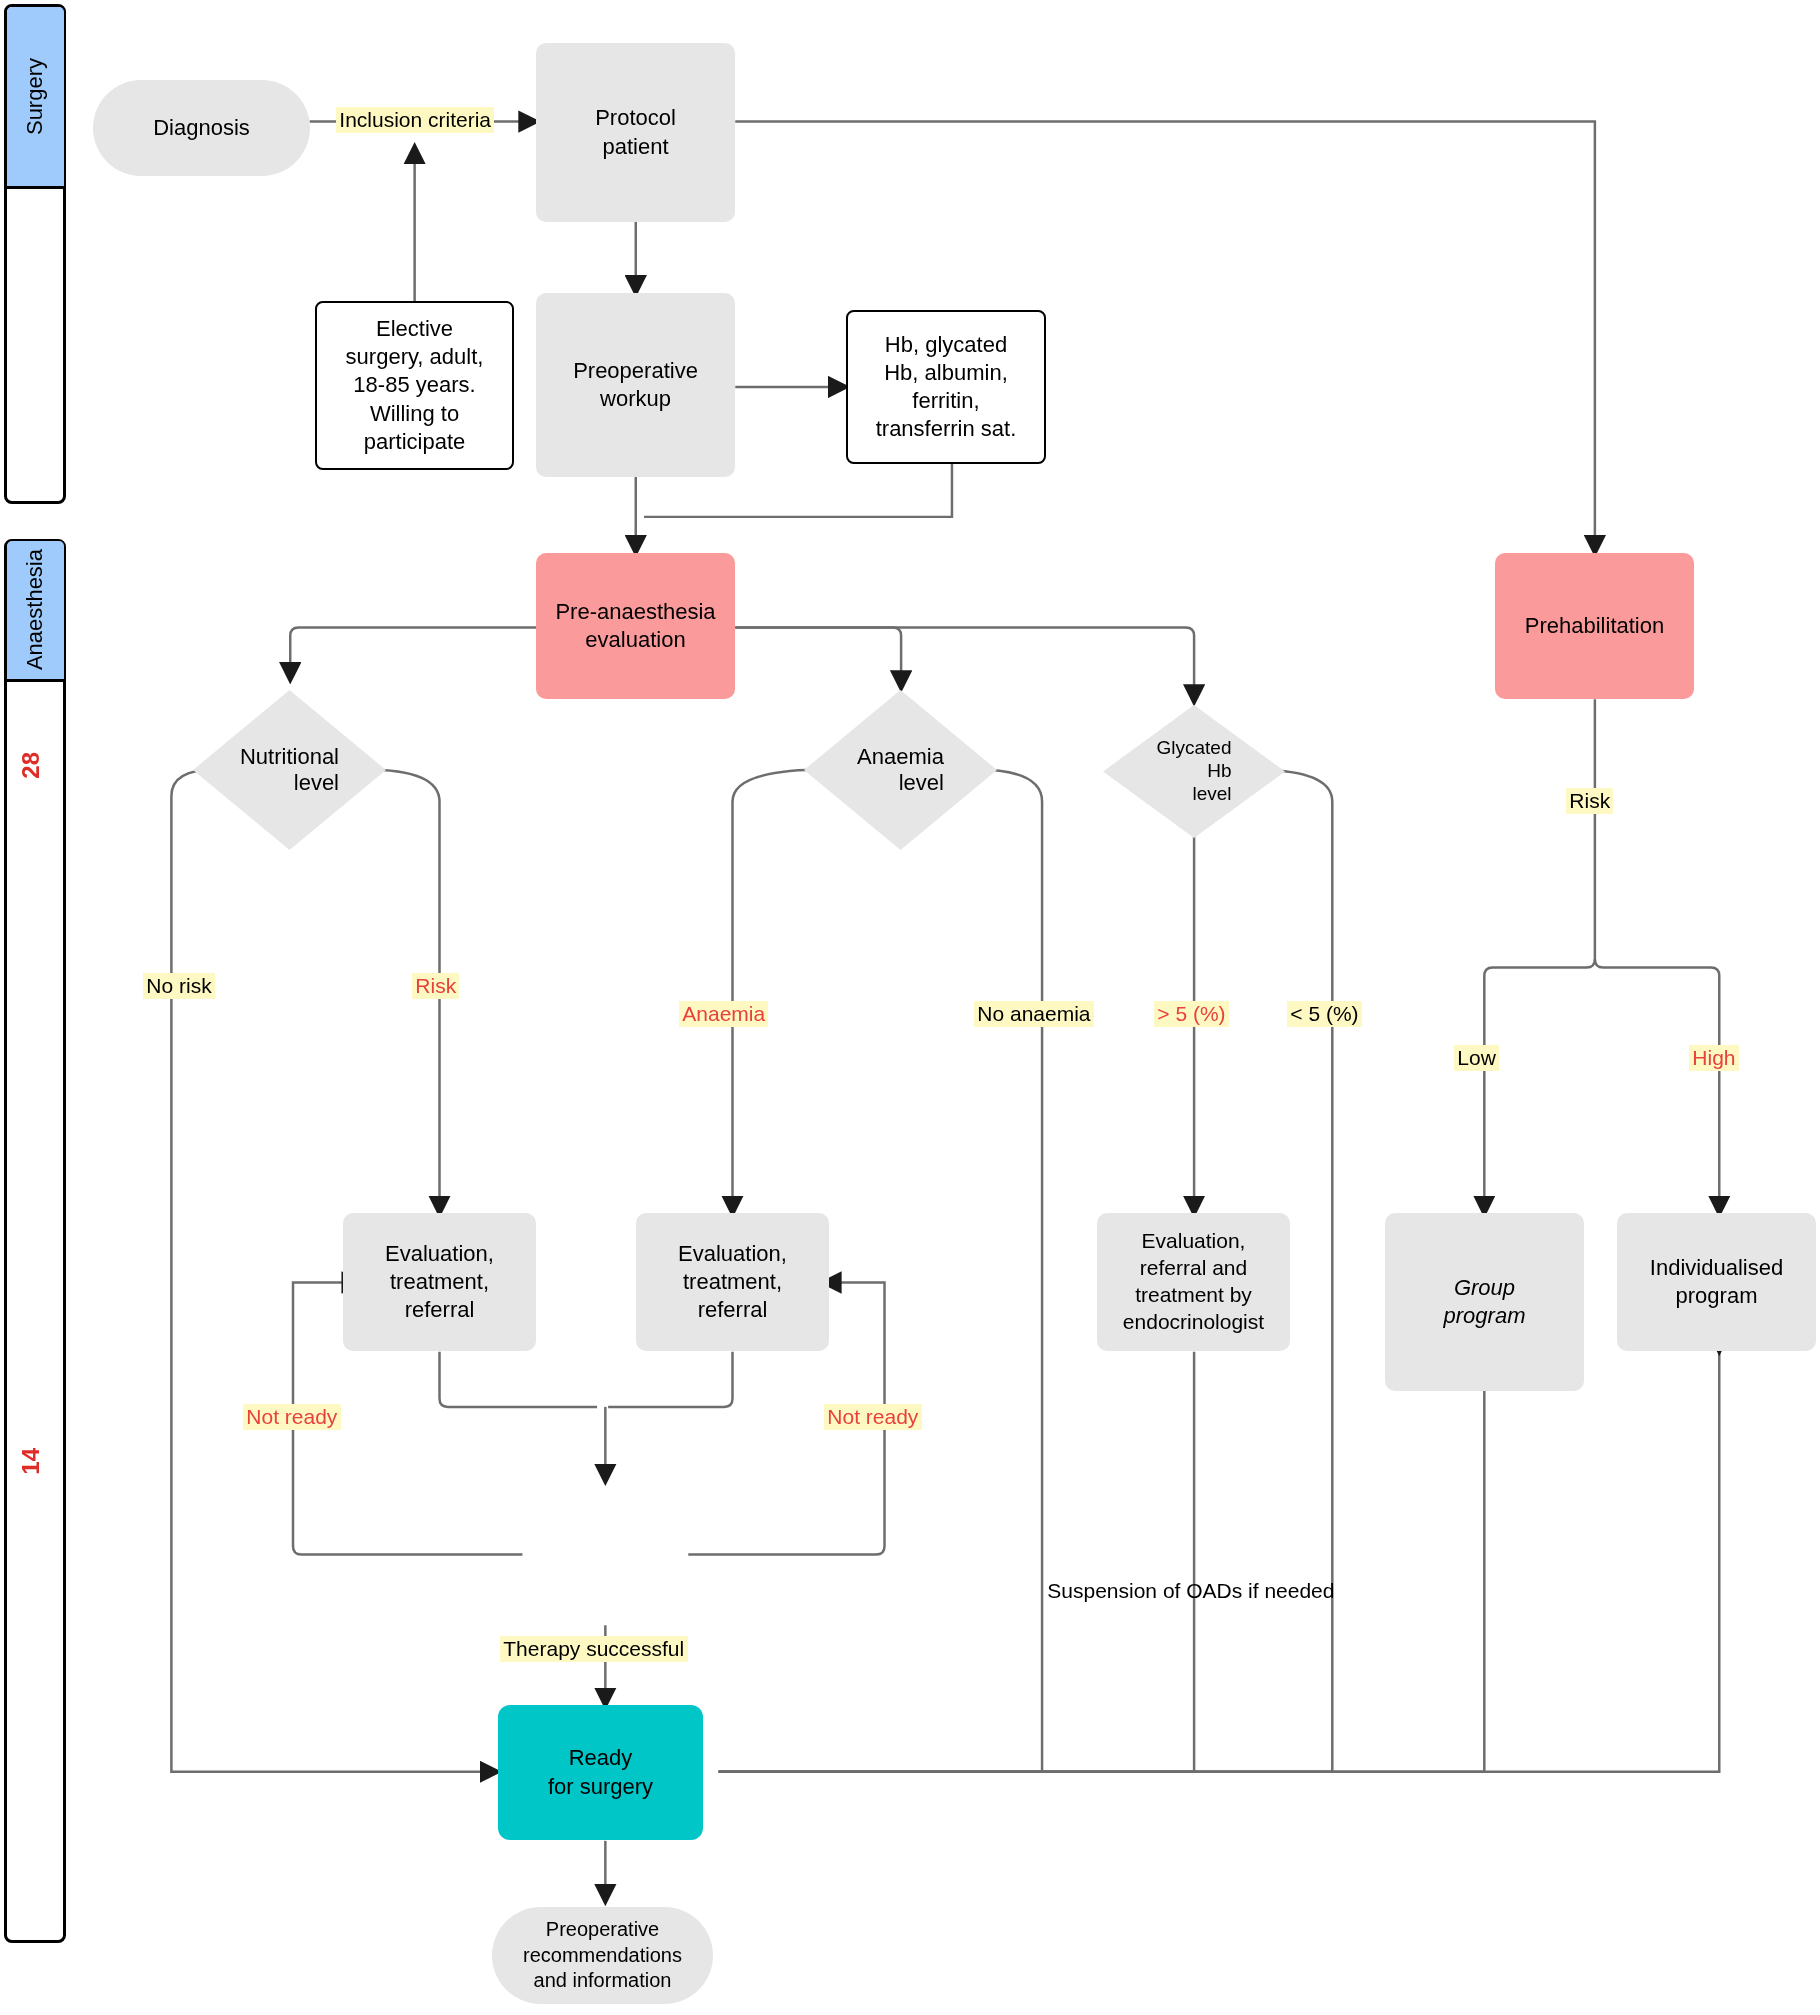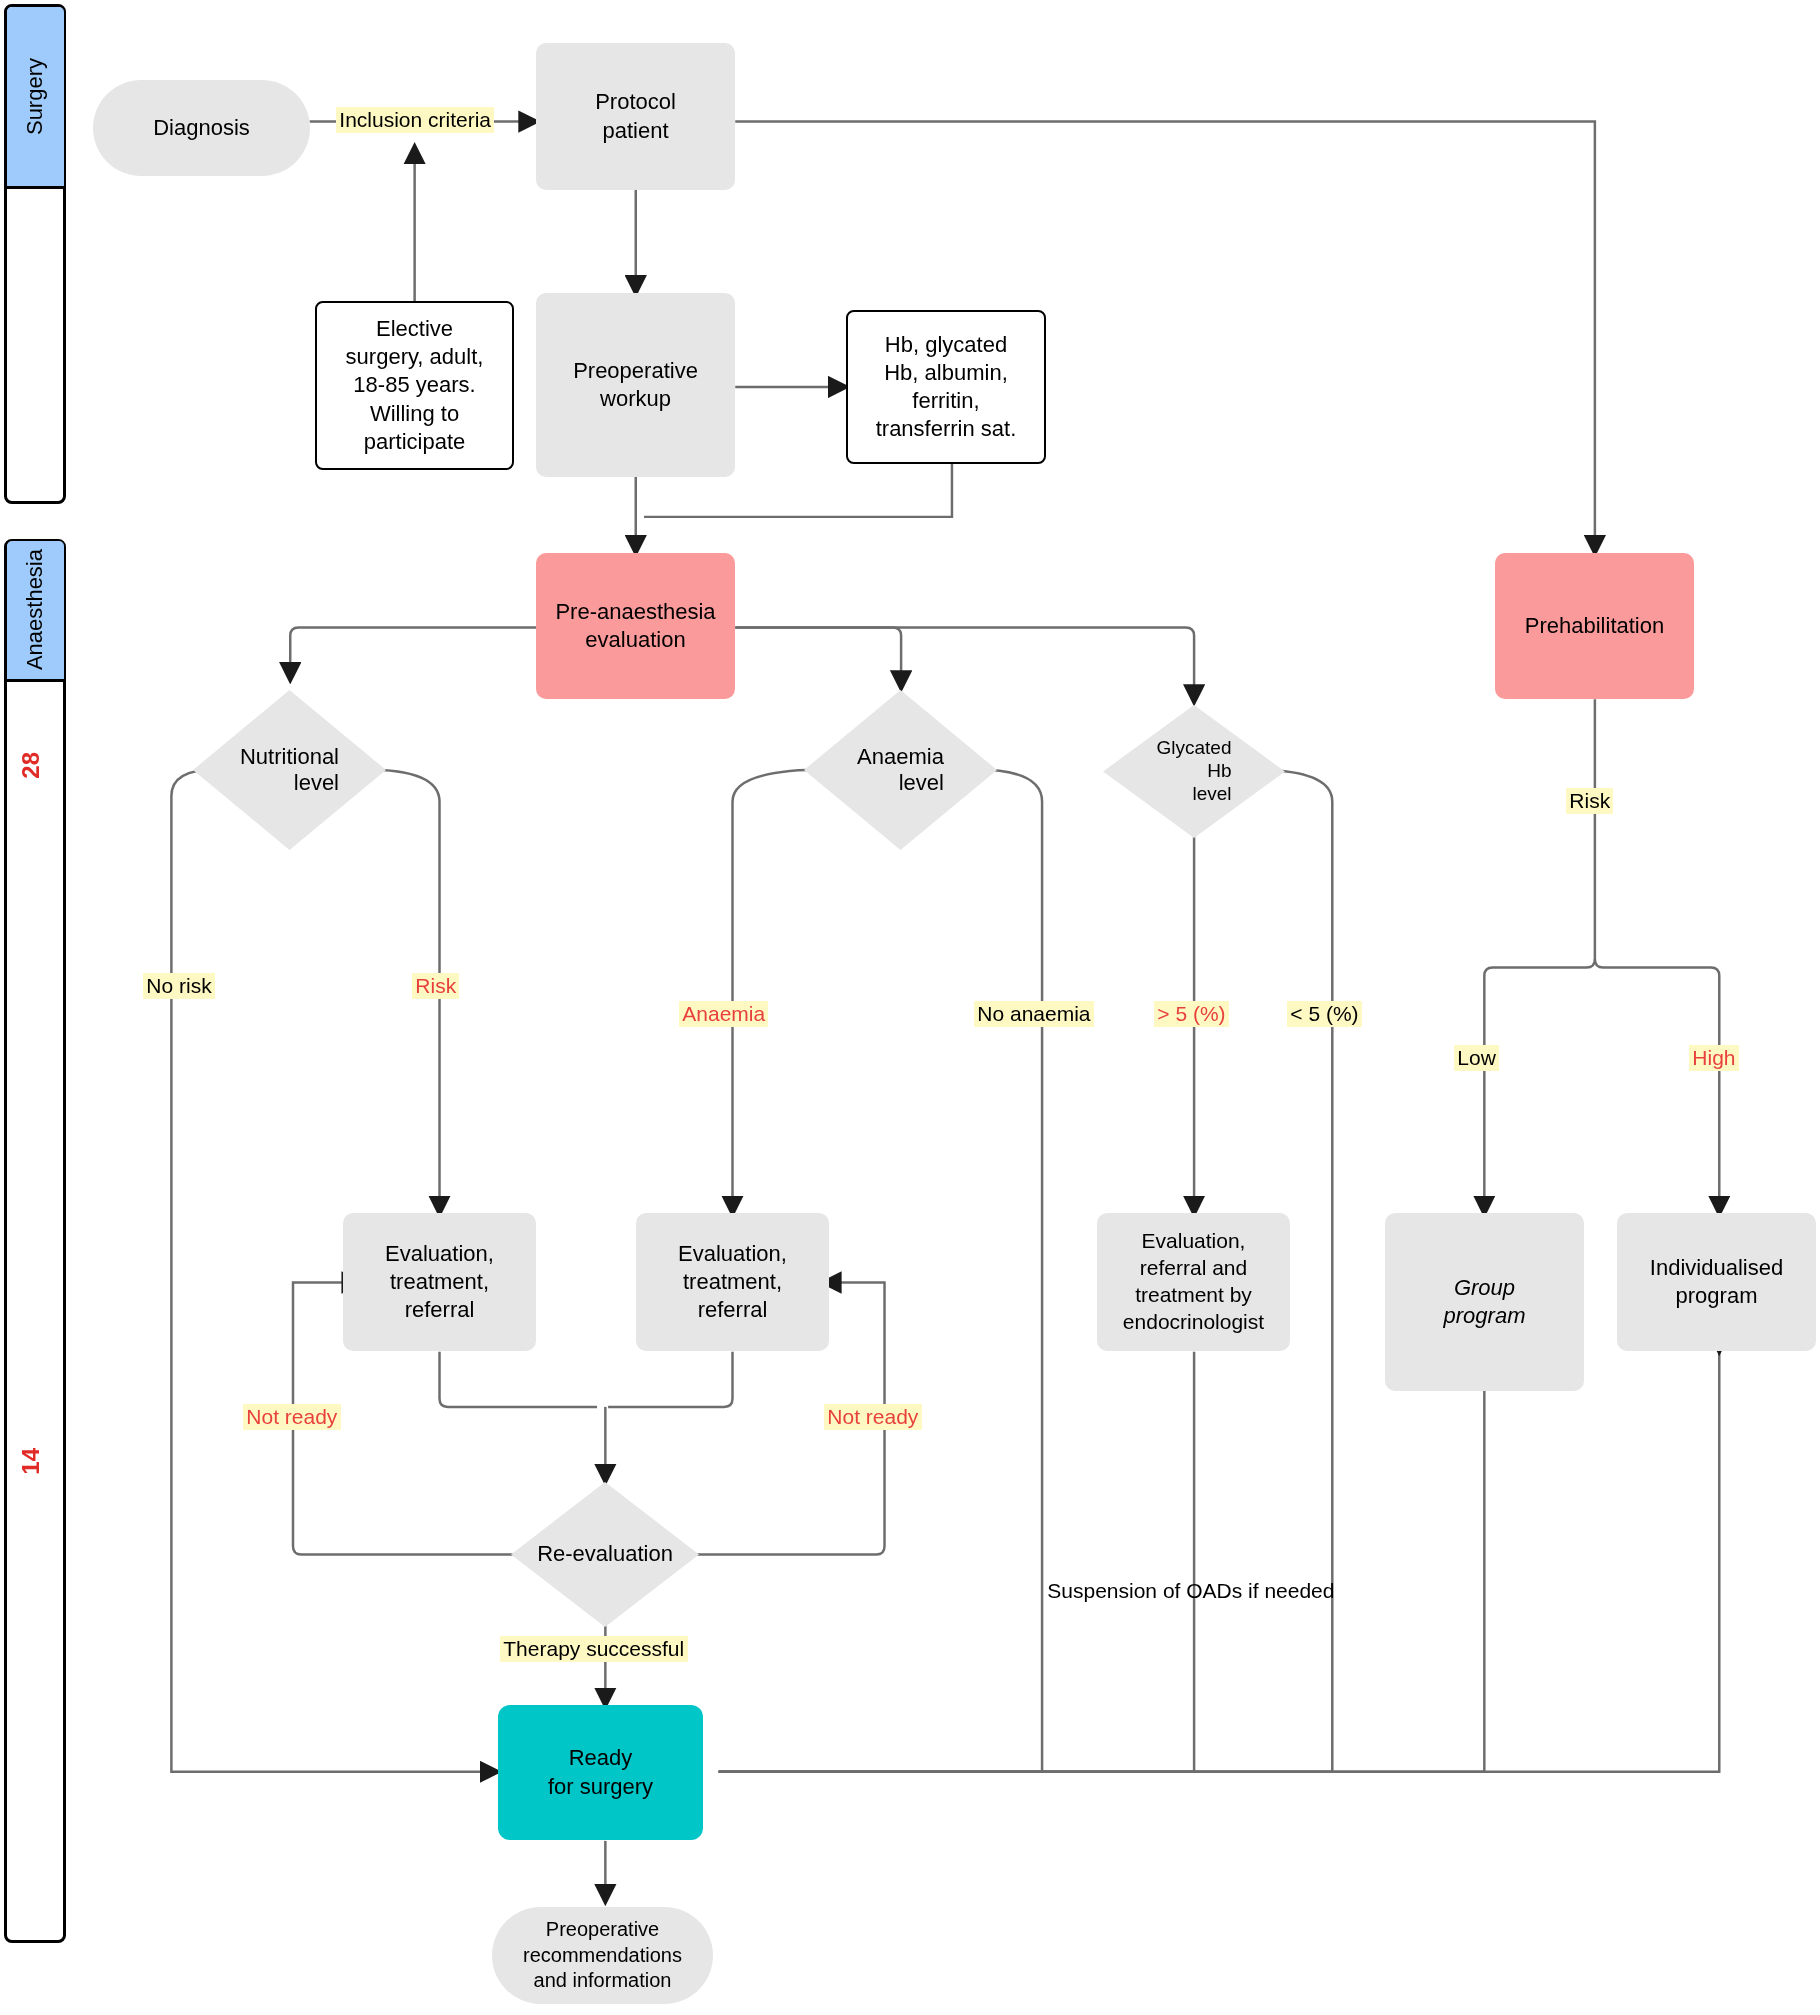--- a/index.html
+++ b/index.html
@@ -166,21 +166,21 @@
   </div>
   <div class="lane" style="left:4.4px;top:539px;width:62px;height:1404px;"></div>
   <div class="lane-head" style="left:6.6px;top:541px;width:57px;height:141px;border-radius:5px 5px 0 0;">
     <span class="vtext">Anaesthesia</span>
   </div>
   <div class="lane-num" style="left:16.6px;top:752px;">28</div>
   <div class="lane-num" style="left:16.6px;top:1448px;">14</div>
 
   <div class="node grey-round" style="left:93px;top:80px;width:217px;height:96px;">Diagnosis</div>
 
-  <div class="node grey-rect" style="left:536px;top:43px;width:199px;height:147px;white-space:pre-line;">Protocol
+  <div class="node grey-rect" style="left:536px;top:43px;width:199px;height:179px;white-space:pre-line;">Protocol
 patient</div>
 
   <div class="node white-rect" style="left:315px;top:301px;width:199px;height:169px;white-space:pre-line;">Elective
 surgery, adult,
 18-85 years.
 Willing to
 participate</div>
 
   <div class="node grey-rect" style="left:536px;top:293px;width:199px;height:184px;white-space:pre-line;">Preoperative
 workup</div>
@@ -226,24 +226,20 @@
 referral and
 treatment by
 endocrinologist</div>
 
   <div class="node grey-rect" style="left:1385px;top:1213px;width:199px;height:178px;white-space:pre-line;font-style:italic;">Group
 program</div>
 
   <div class="node grey-rect" style="left:1617px;top:1213px;width:199px;height:138px;white-space:pre-line;">Individualised
 program</div>
 
-  <div class="diamond" style="left:511px;top:1482px;width:188px;height:145px;">
-    <div class="dshape"></div>
-    <div class="dlabel">Re-evaluation</div>
-  </div>
 
   <div class="node teal-rect" style="left:498px;top:1705px;width:205px;height:135px;white-space:pre-line;">Ready
 for surgery</div>
 
   <div class="node grey-round" style="left:492px;top:1907px;width:221px;height:97px;white-space:pre-line;font-size:20px;">Preoperative
 recommendations
 and information</div>
 
 
   <div class="elabel" style="left:336px;top:107px;">Inclusion criteria</div>

